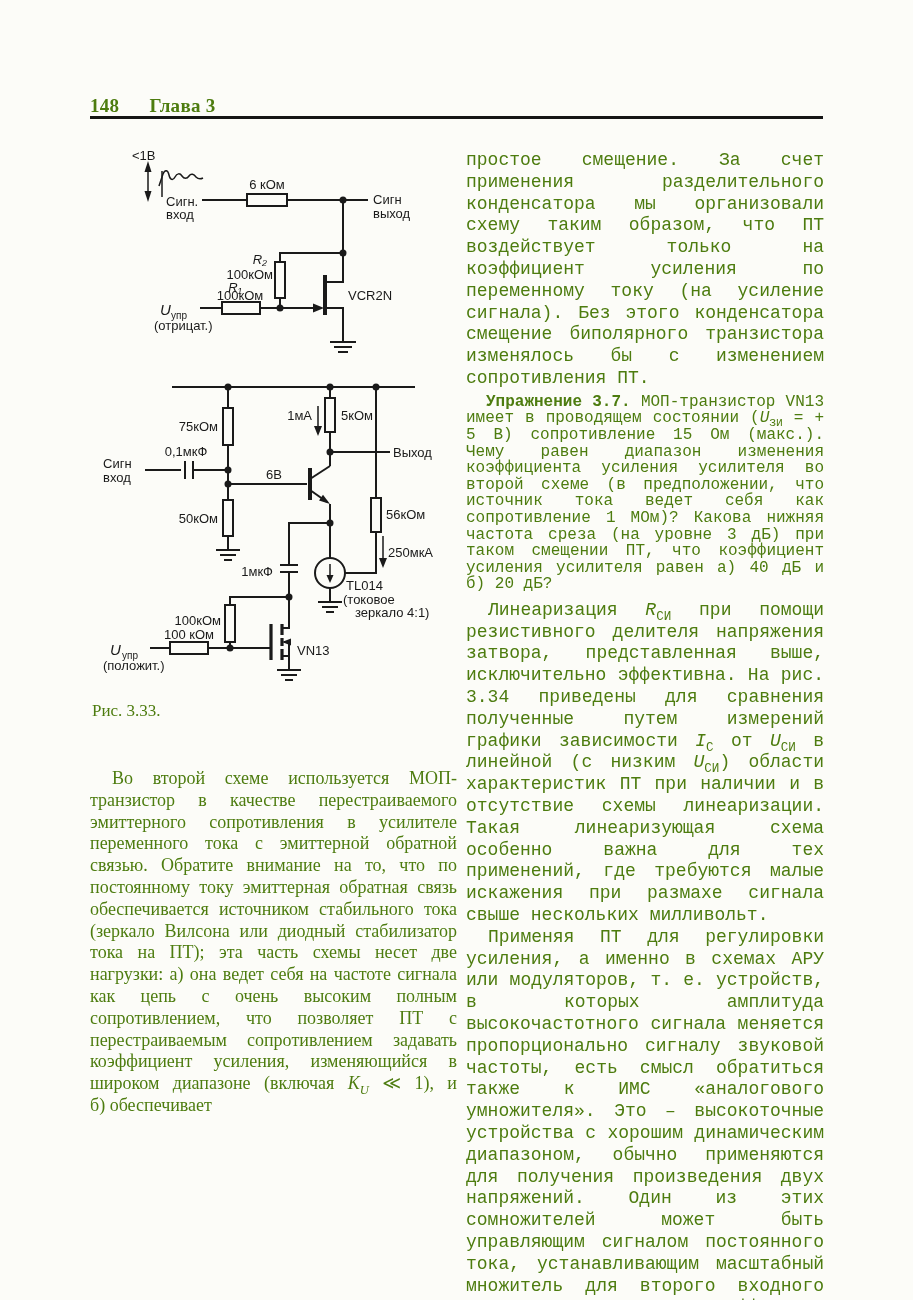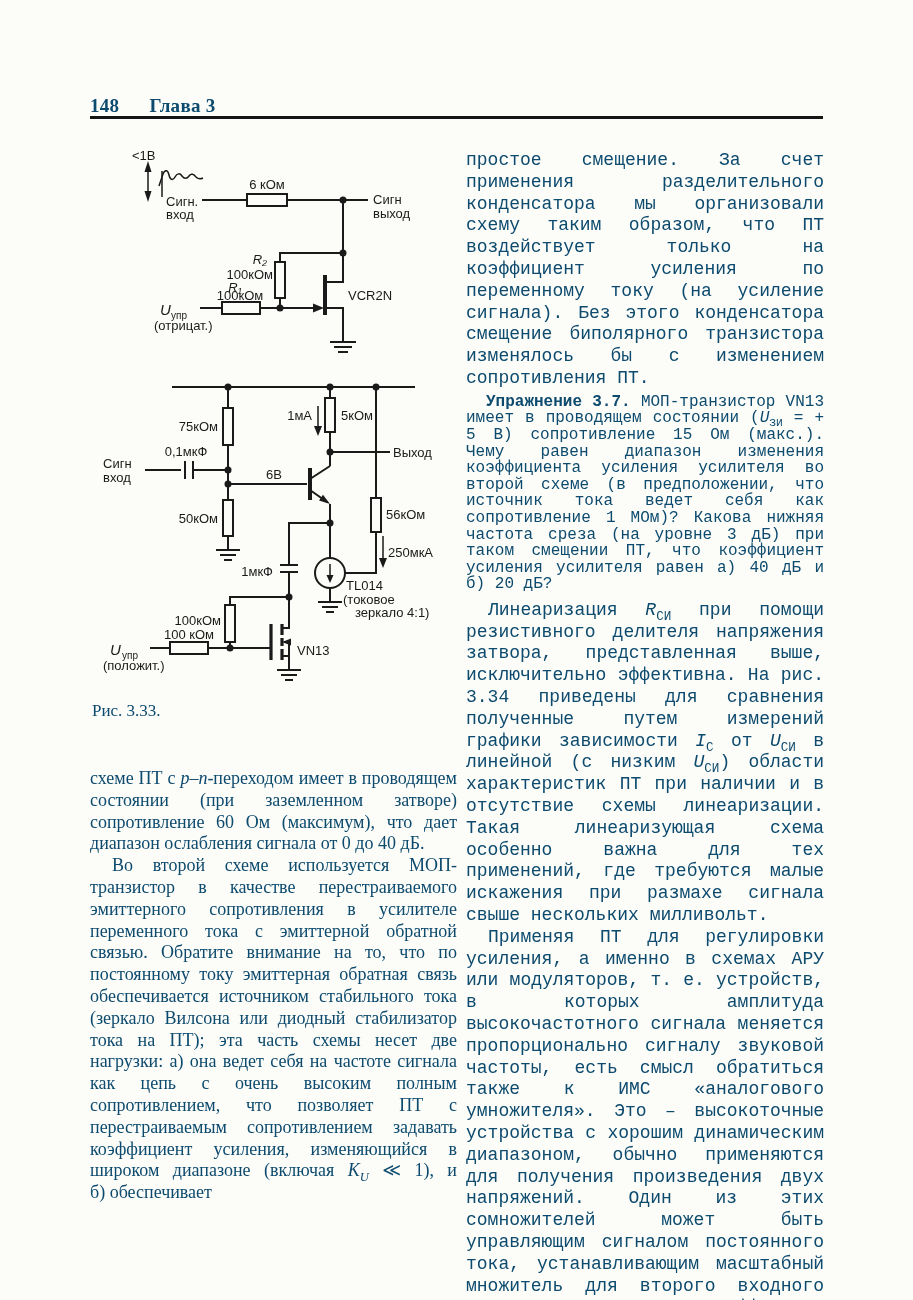--- a/index.html
+++ b/index.html
@@ -1,18 +1,18 @@
 <!DOCTYPE html>
 <html lang="ru"><head>
 <meta charset="utf-8">
 <style>
   html,body{margin:0;padding:0;background:#e8e8e6;}
   .page{
     position:relative;width:913px;height:1300px;margin:0 auto;
-    background:#fcfcf8;color:#0c4a6e;overflow:hidden;
+    background:#fcfcf8;color:#4d7c0f;overflow:hidden;
     font-family:"Liberation Serif", serif;
   }
   .hdr{position:absolute;left:90px;top:95px;font-size:19px;font-weight:bold;letter-spacing:.3px;}
   .hdr .num{margin-right:30px;}
   .rule{position:absolute;left:90px;top:116px;width:733px;height:2.5px;background:#151515;}
   .col{position:absolute;font-size:18px;line-height:21.8px;text-align:justify;hyphens:auto;}
   .col p{margin:0;}
   .col p.ind{text-indent:22px;}
   .col-left{left:90px;top:768px;width:367px;}
   .col-right{left:466px;top:150px;width:358px;font-family:Liberation Mono, monospace;}
@@ -227,21 +227,20 @@
     <text x="18" y="292">(положит.)</text>
     <text x="212" y="277">VN13</text>
     <text x="261" y="212">TL014</text>
     <text x="258" y="226">(токовое</text>
     <text x="270" y="239">зеркало 4:1)</text>
   </svg>
 
   <div class="caption">Рис. 3.33.</div>
 
   <div class="col col-left">
-    <p>схеме ПТ с <i>p–n</i>-переходом имеет в проводящем состоянии (при заземленном затворе) сопротивление 60 Ом (максимум), что дает диапазон ослабления сигнала от 0 до 40 дБ.</p>
     <p class="ind">Во второй схеме используется МОП-транзистор в качестве перестраиваемого эмиттерного сопротивления в усилителе переменного тока с эмиттерной обратной связью. Обратите внимание на то, что по постоянному току эмиттерная обратная связь обеспечивается источником стабильного тока (зеркало Вилсона или диодный стабилизатор тока на ПТ); эта часть схемы несет две нагрузки: а)&nbsp;она ведет себя на частоте сигнала как цепь с очень высоким полным сопротивлением, что позволяет ПТ с перестраиваемым сопротивлением задавать коэффициент усиления, изменяющийся в широком диапазоне (включая <i>K<sub>U</sub></i> ≪ 1), и б)&nbsp;обеспечивает</p>
   </div>
 
   <div class="col col-right">
     <p>простое смещение. За счет применения разделительного конденсатора мы организовали схему таким образом, что ПТ воздействует только на коэффициент усиления по переменному току (на усиление сигнала). Без этого конденсатора смещение биполярного транзистора изменялось бы с изменением сопротивления ПТ.</p>
     <p class="exercise"><b>Упражнение 3.7.</b> МОП-транзистор VN13 имеет в проводящем состоянии (<i>U</i><sub>ЗИ</sub> = + 5 В) сопротивление 15 Ом (макс.). Чему равен диапазон изменения коэффициента усиления усилителя во второй схеме (в предположении, что источник тока ведет себя как сопротивление 1 МОм)? Какова нижняя частота среза (на уровне 3 дБ) при таком смещении ПТ, что коэффициент усиления усилителя равен а)&nbsp;40&nbsp;дБ и б)&nbsp;20&nbsp;дБ?</p>
     <p class="ind">Линеаризация <i>R</i><sub>СИ</sub> при помощи резистивного делителя напряжения затвора, представленная выше, исключительно эффективна. На рис. 3.34 приведены для сравнения полученные путем измерений графики зависимости <i>I</i><sub>С</sub> от <i>U</i><sub>СИ</sub> в линейной (с низким <i>U</i><sub>СИ</sub>) области характеристик ПТ при наличии и в отсутствие схемы линеаризации. Такая линеаризующая схема особенно важна для тех применений, где требуются малые искажения при размахе сигнала свыше нескольких милливольт.</p>
     <p class="ind">Применяя ПТ для регулировки усиления, а именно в схемах АРУ или модуляторов, т. е. устройств, в которых амплитуда высокочастотного сигнала меняется пропорционально сигналу звуковой частоты, есть смысл обратиться также к ИМС «аналогового умножителя». Это – высокоточные устройства с хорошим динамическим диапазоном, обычно применяются для получения произведения двух напряжений. Один из этих сомножителей может быть управляющим сигналом постоянного тока, устанавливающим масштабный множитель для второго входного сигнала, т. е. коэффициент усиления. В аналоговом умножителе используется зависимость <i>g<sub>m</sub></i> от <i>I</i><sub>К</sub>, свойственная биполярному транзистору (<i>g<sub>m</sub></i> = [<i>I</i><sub>К</sub> (мА)/ /25] См), и применяются группы согласованных транзисторов, чтобы избежать проблем разброса параметров и сдвига. На очень высоких частотах (100 МГц и выше) часто для этой же цели лучше</p>
   </div>
 

